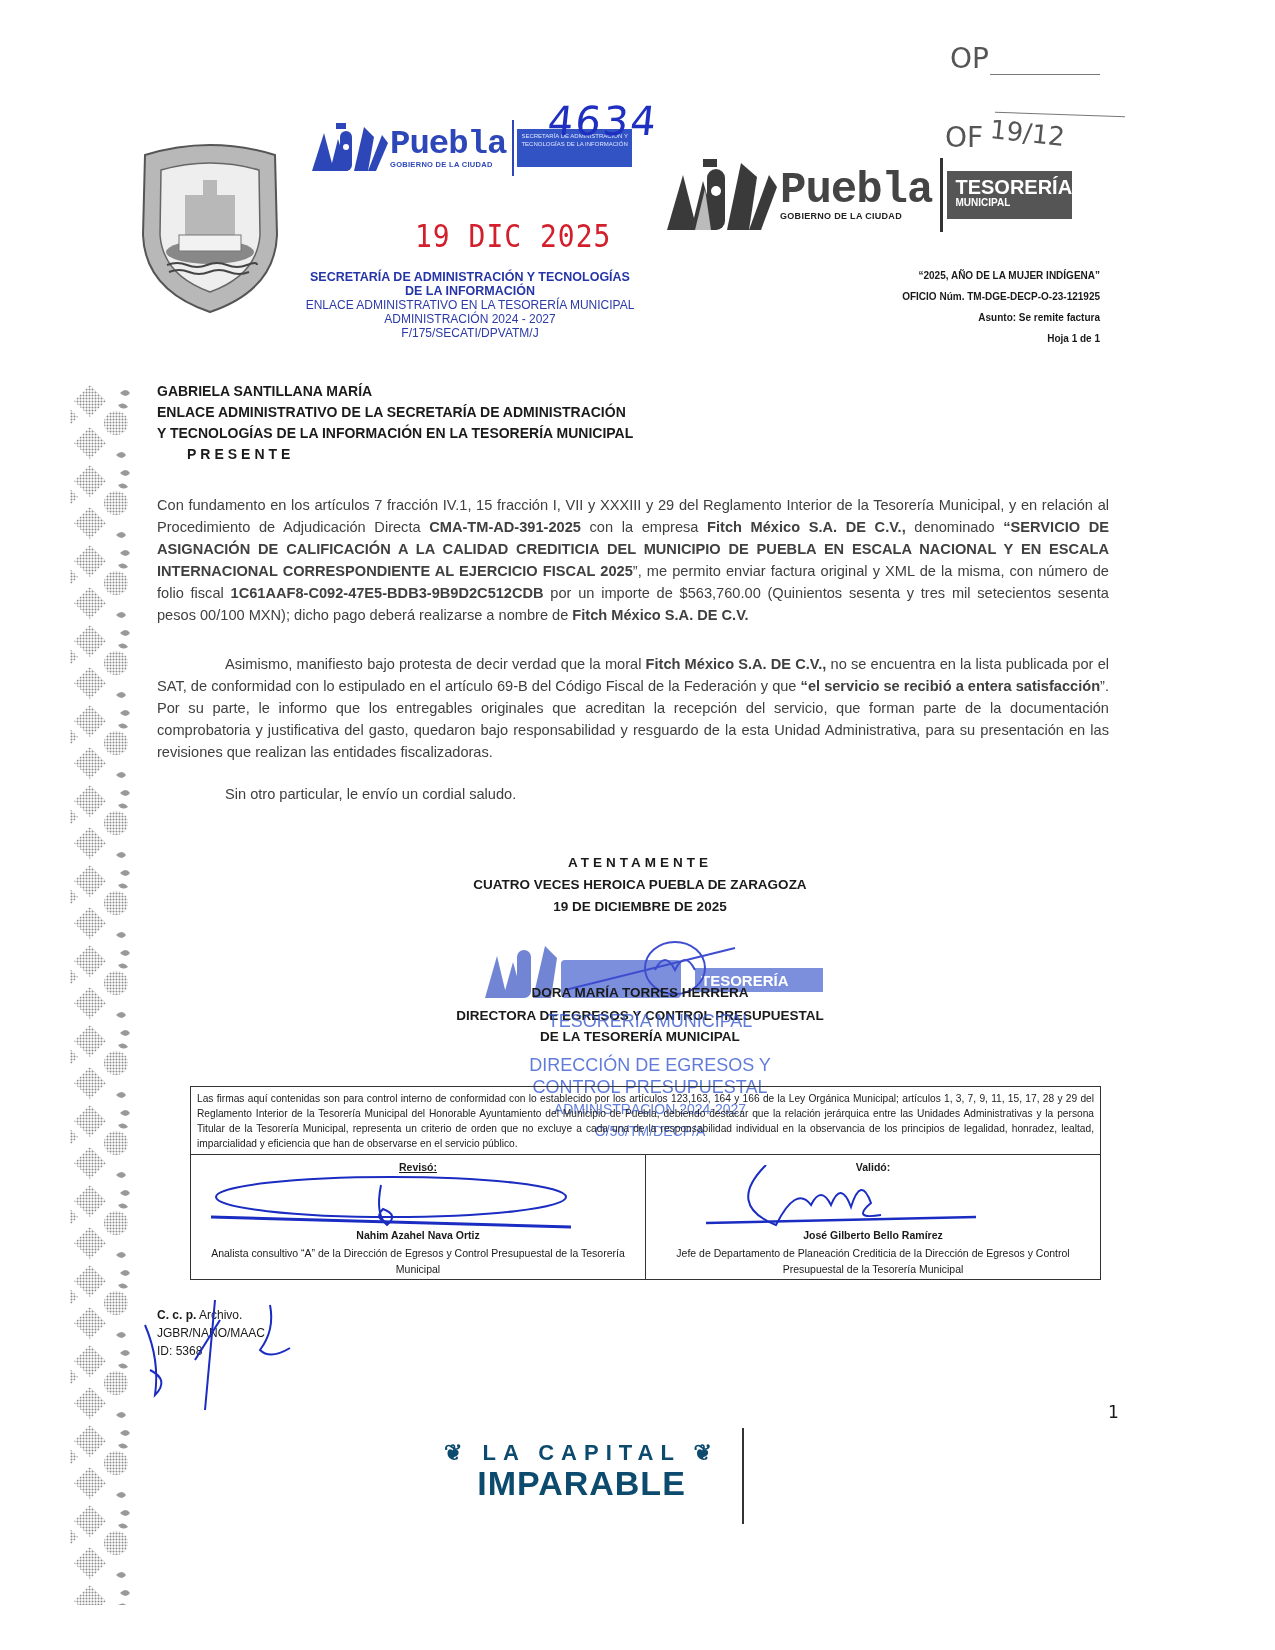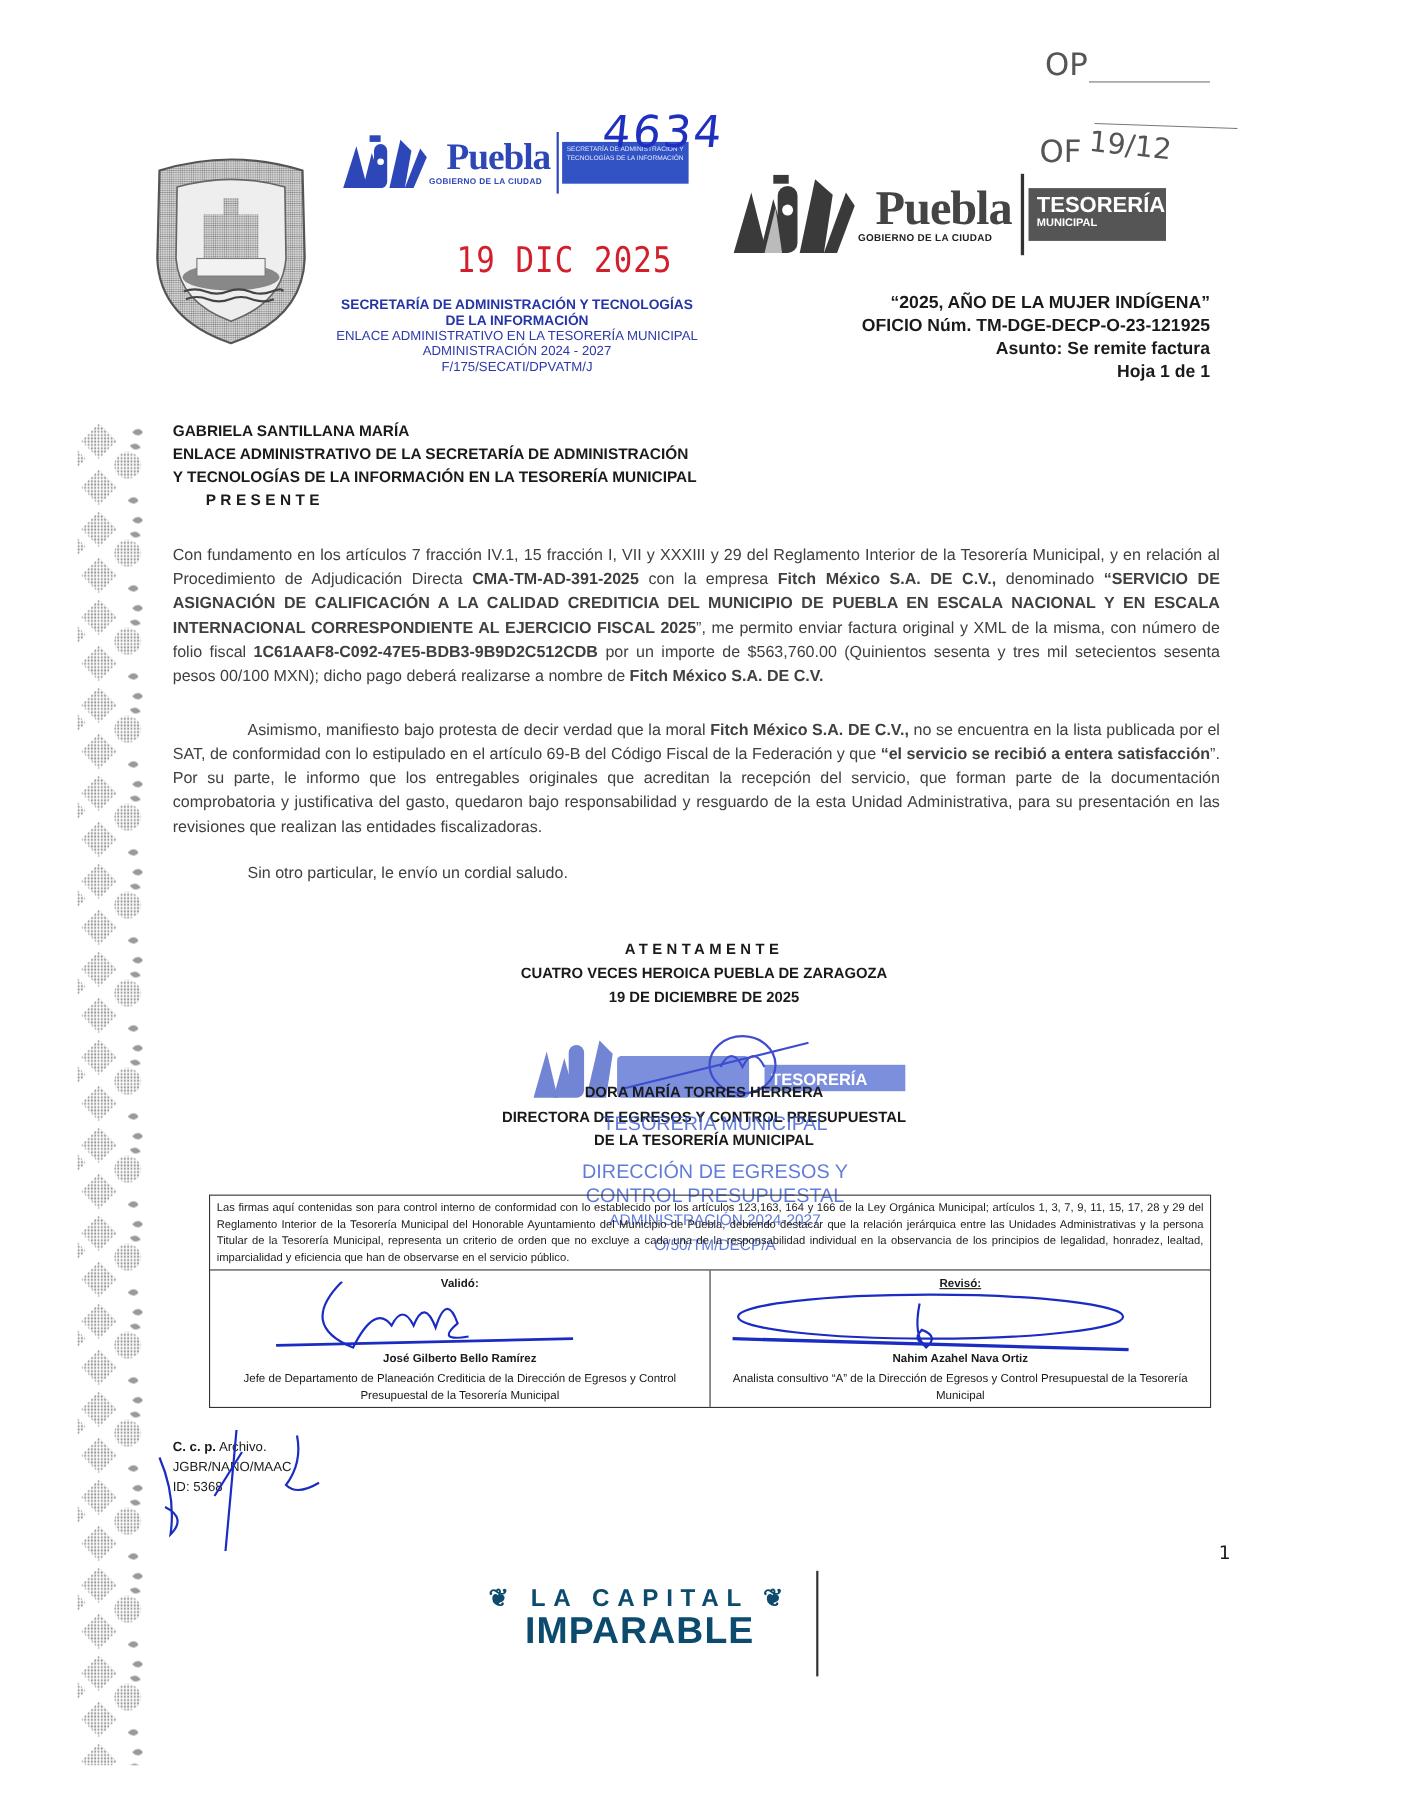--- a/index.html
+++ b/index.html
@@ -9,21 +9,21 @@
   .b { font-weight:bold; }
 
   
   #left-border { left:70px; top:385px; width:70px; height:1220px; }
 
   
   #coat { left:135px; top:140px; width:150px; height:175px; }
 
   
   .logo-puebla { display:flex; align-items:center; }
-  .pb-word { font-family:Liberation Serif, serif; font-weight:bold; letter-spacing:-1px;margin-left:16px; }
+  .pb-word { font-family:Liberation Mono, monospace; font-weight:bold; letter-spacing:-1px; }
   .pb-sub { font-size:7.5px; font-weight:bold; letter-spacing:0.3px; }
 
   #logo1 { left:310px; top:120px; }
   #logo1 .emblem { width:80px; height:55px; }
   #logo1 .word { color:#2d47b8; font-size:34px; line-height:32px; }
   #logo1 .sub { color:#2d47b8; }
   #logo1 .tag { margin-left:6px; border-left:2px solid #2d47b8; padding-left:3px; height:56px; display:flex; align-items:center; }
   #logo1 .tagbox { background:#3253c4; color:#dfe6ff; font-size:6px; width:115px; height:38px; padding:3px 4px; box-sizing:border-box; line-height:8px; }
 
   #logo2 { left:665px; top:155px; }
@@ -46,21 +46,21 @@
 
   
   #stamp-date { left:415px; top:220px; color:#d21f2b; font-size:28px; font-family:"DejaVu Sans Mono", monospace; letter-spacing:1px; transform:scaleY(1.15); }
 
   
   #stamp-block { left:300px; top:270px; width:340px; text-align:center; color:#2535a8; line-height:14px; }
   #stamp-block .l1, #stamp-block .l2 { font-weight:bold; font-size:12.5px; }
   #stamp-block .l3, #stamp-block .l4, #stamp-block .l5 { font-size:12px; color:#2c3aa8; }
 
   
-  #header-right { right:175px; top:265px; text-align:right; font-size:16px; font-weight:bold; line-height:21px; }
+  #header-right { right:175px; top:265px; text-align:right; font-size:10px; font-weight:bold; line-height:21px; }
 
   
   #addressee { left:157px; top:381px; font-size:14px; font-weight:bold; line-height:21px; }
   #addressee .presente { letter-spacing:4px;padding-left:30px; }
 
   
   .para { position:absolute; left:157px; width:952px; font-size:14.6px; line-height:22px; text-align:justify; color:#404040; }
   #para1 { top:494px; }
   #para2 { top:653px; text-indent:68px; }
   #para3 { top:783px; left:225px; }
@@ -249,37 +249,37 @@
   <div>CONTROL PRESUPUESTAL</div>
   <div style="font-size:14px">ADMINISTRACIÓN 2024-2027</div>
   <div style="font-size:14px">O/50/TM/DECP/A</div>
 </div>
 
 <div id="disclaimer-box" class="abs">
   <div id="disclaimer-text">Las firmas aquí contenidas son para control interno de conformidad con lo establecido por los artículos 123,163, 164 y 166 de la Ley Orgánica Municipal; artículos 1, 3, 7, 9, 11, 15, 17, 28 y 29 del Reglamento Interior de la Tesorería Municipal del Honorable Ayuntamiento del Municipio de Puebla, debiendo destacar que la relación jerárquica entre las Unidades Administrativas y la persona Titular de la Tesorería Municipal, representa un criterio de orden que no excluye a cada una de la responsabilidad individual en la observancia de los principios de legalidad, honradez, lealtad, imparcialidad y eficiencia que han de observarse en el servicio público.</div>
   <div id="sig-row">
     <div class="sig-cell">
       <svg width="455" height="70" viewBox="0 0 455 70">
-        <path d="M60 58 L330 52" stroke="#1b2cc2" stroke-width="2.5"></path>
-        <path d="M120 0 Q80 40 130 60 Q150 20 165 40 Q175 20 185 40 Q195 15 205 42 Q215 10 225 38 Q205 55 235 50" stroke="#1b2cc2" stroke-width="2" fill="none"></path>
-      </svg>
-      <div class="role" style="text-decoration:none">Validó:</div>
-      <div class="name">José Gilberto Bello Ramírez</div>
-      <div class="desc">Jefe de Departamento de Planeación Crediticia de la Dirección de Egresos y Control Presupuestal de la Tesorería Municipal</div>
-    </div>
-    <div class="sig-cell">
-      <svg width="455" height="70" viewBox="0 0 455 70">
         <ellipse cx="200" cy="32" rx="175" ry="20" fill="none" stroke="#1b2cc2" stroke-width="2"></ellipse>
         <path d="M20 52 L380 62" stroke="#1b2cc2" stroke-width="3"></path>
         <path d="M190 20 q-6 30 6 40 q12 -10 -4 -16 q-10 10 6 14" stroke="#1b2cc2" stroke-width="2" fill="none"></path>
       </svg>
       <div class="role">Revisó:</div>
       <div class="name">Nahim Azahel Nava Ortiz</div>
       <div class="desc">Analista consultivo “A” de la Dirección de Egresos y Control Presupuestal de la Tesorería Municipal</div>
     </div>
+    <div class="sig-cell">
+      <svg width="455" height="70" viewBox="0 0 455 70">
+        <path d="M60 58 L330 52" stroke="#1b2cc2" stroke-width="2.5"></path>
+        <path d="M120 0 Q80 40 130 60 Q150 20 165 40 Q175 20 185 40 Q195 15 205 42 Q215 10 225 38 Q205 55 235 50" stroke="#1b2cc2" stroke-width="2" fill="none"></path>
+      </svg>
+      <div class="role" style="text-decoration:none">Validó:</div>
+      <div class="name">José Gilberto Bello Ramírez</div>
+      <div class="desc">Jefe de Departamento de Planeación Crediticia de la Dirección de Egresos y Control Presupuestal de la Tesorería Municipal</div>
+    </div>
   </div>
 </div>
 
 <div id="cc" class="abs">
   <div><span class="b">C. c. p.</span> <span>Archivo.</span></div>
   <div>JGBR/NANO/MAAC</div>
   <div>ID: 5368</div>
 </div>
 <svg class="abs" style="left:140px;top:1300px" width="170" height="110" viewBox="0 0 170 110">
   <path d="M5 25 Q20 60 15 95 Q30 80 10 70" stroke="#1b2cc2" stroke-width="2" fill="none"></path>

